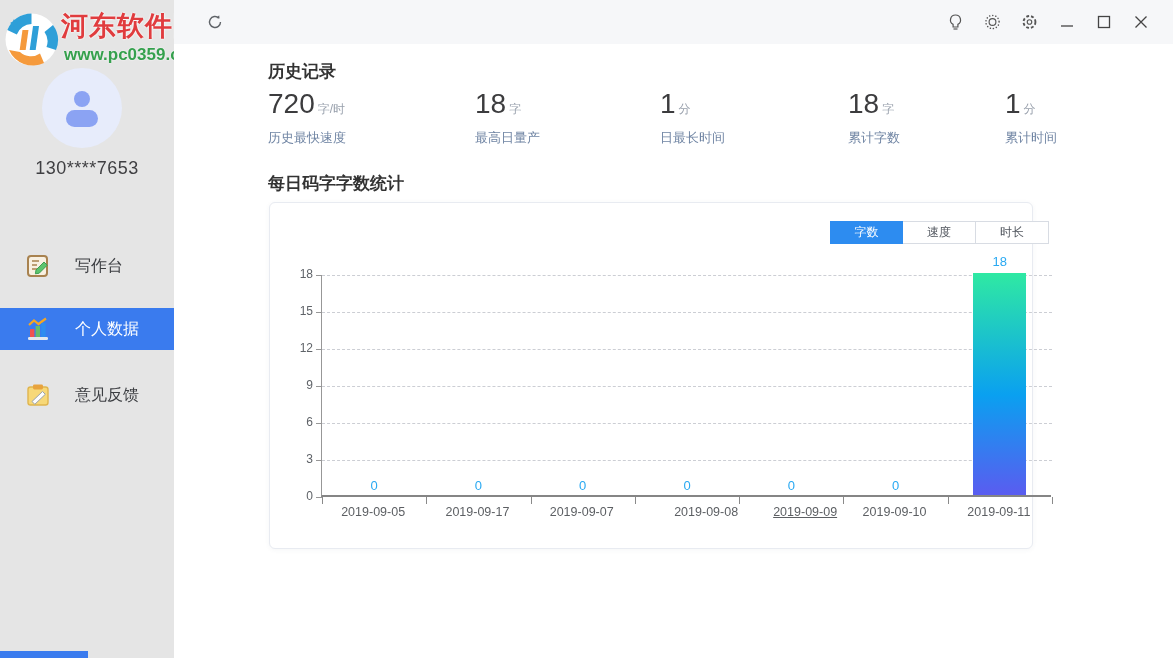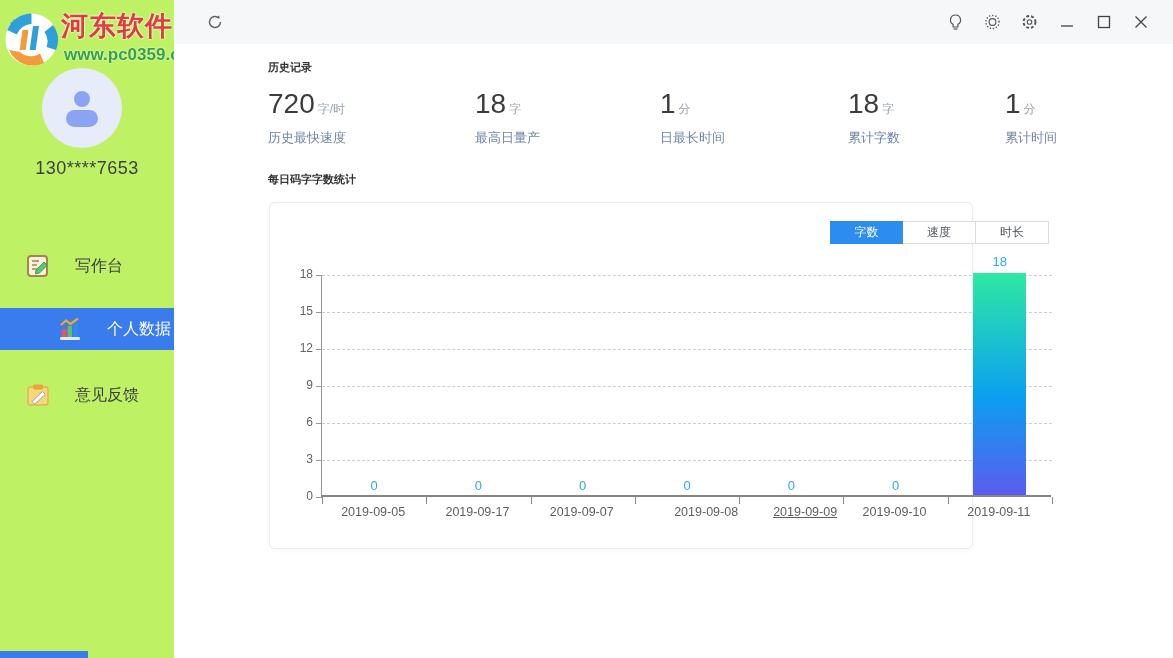--- a/index.html
+++ b/index.html
@@ -7,44 +7,44 @@
   body {
     position:relative; overflow:hidden; background:#fff;
     font-family:"Liberation Sans","DejaVu Sans",sans-serif; color:#333;
   }
   
   .titlebar { position:absolute; left:174px; top:0; width:999px; height:44px; background:#f6f7f9; }
   .win-icons { position:absolute; right:24px; top:0; height:44px; display:flex; align-items:center; gap:20px; }
   .win-icons .wbtn { width:17px; height:17px; display:flex; align-items:center; justify-content:center; cursor:pointer; }
   .refresh { position:absolute; left:206px; top:13px; width:18px; height:18px; }
   
-  .sidebar { position:absolute; left:0; top:0; width:174px; height:658px; background:#bef264; }
+  .sidebar { position:absolute; left:0; top:0; width:174px; height:658px; background:#e5e5e5; }
   .avatar { position:absolute; left:42px; top:68px; width:80px; height:80px; border-radius:50%; background:#e7ecfb; display:flex; align-items:center; justify-content:center; }
   .phone { position:absolute; left:0; top:158px; width:174px; text-align:center; font-size:18px; color:#3f3f42; letter-spacing:.5px; }
   .menu-item { position:absolute; left:0; width:174px; height:42px; display:flex; align-items:center; cursor:pointer; }
   .menu-item .mi-icon { margin-left:25px; width:26px; height:26px; }
   .menu-item .mi-label { margin-left:24px; font-size:16px; color:#3c3e42; }
-  .menu-item.active { background:#3a7bee;padding-left:32px; }
+  .menu-item.active { background:#3a7bee; }
   .menu-item.active .mi-label { color:#fff; }
   .bottom-accent { position:absolute; left:0; top:651px; width:88px; height:7px; background:#3a7bee; }
   
   .wm-logo { position:absolute; left:4px; top:12px; width:55px; height:55px; }
   .wm-name { position:absolute; left:61px; top:8px; font-size:27px; font-weight:bold; color:#e03c3e; text-shadow:0 0 2px #fff,0 0 2px #fff; letter-spacing:1px; }
   .wm-url  { position:absolute; left:64px; top:45px; font-size:17px; font-weight:bold; color:#35a04d; text-shadow:0 0 2px #fff; }
   
   .main { position:absolute; left:174px; top:44px; width:999px; height:614px; background:#fff; }
-  .sec-title { position:absolute; font-size:11px; font-weight:bold; color:#333; }
+  .sec-title { position:absolute; font-size:17px; font-weight:bold; color:#333; }
   #history-title { left:94px; top:16px; }
   #chart-title { left:94px; top:128px; }
   .stat { position:absolute; top:44px; }
   .stat .val { font-size:28px; color:#3c3c3e; }
   .stat .unit { font-size:12px; color:#98a0ac; margin-left:3px; }
   .stat .lbl { margin-top:9px; font-size:13px; color:#6f84a3; }
   
-  .card { position:absolute; left:95px; top:158px; width:704px; height:347px; background:#fff; border:1px solid #e8ebf1; border-radius:6px; box-shadow:0 1px 5px rgba(60,70,90,.05); }
+  .card { position:absolute; left:95px; top:158px; width:764px; height:347px; background:#fff; border:1px solid #e8ebf1; border-radius:6px; box-shadow:0 1px 5px rgba(60,70,90,.05); }
   .tabs { position:absolute; left:560px; top:18px; display:flex; }
   .tab { width:73px; height:23px; display:flex; align-items:center; justify-content:center; font-size:12px; color:#52575f; background:#fff; border:1px solid #d8dce3; border-left-width:0; cursor:pointer; }
   .tab:first-child { border-left-width:1px; }
   .tab.active { background:#2d8cf0; border-color:#2d8cf0; color:#fff; }
   .plot { position:absolute; left:51px; top:72px; width:730px; height:222px; border-left:1px solid #979797; border-bottom:2px solid #858585; }
   .gridline { position:absolute; left:0; width:730px; border-top:1px dashed #ccced4; }
   .ymark { position:absolute; left:-6px; width:6px; border-top:1px solid #979797; }
   .xmark { position:absolute; top:222px; height:7px; border-left:1px solid #8a8a8a; }
   .ytick { position:absolute; width:43px; text-align:right; font-size:12px; color:#5f6368; left:0; }
   .bar { position:absolute; bottom:0; width:53px; }

